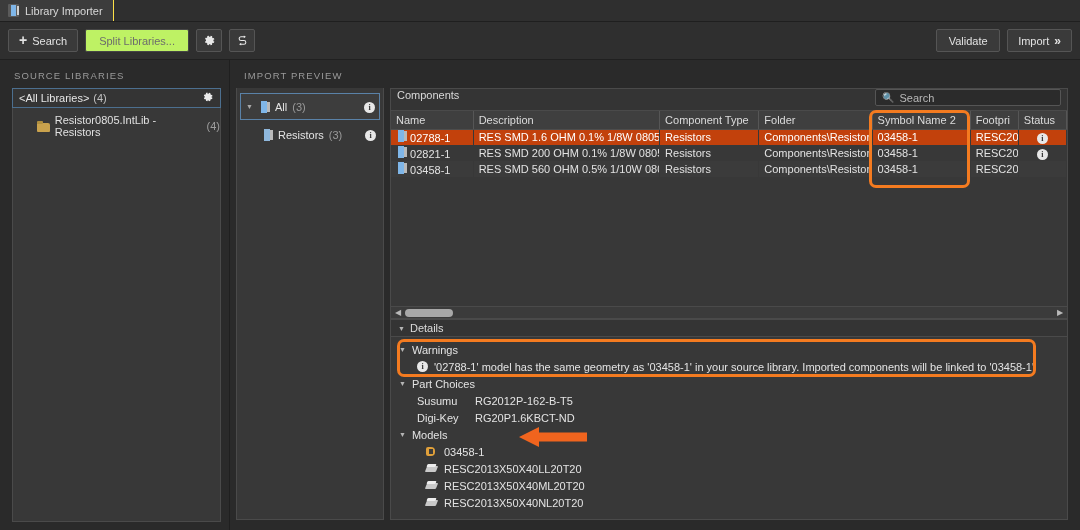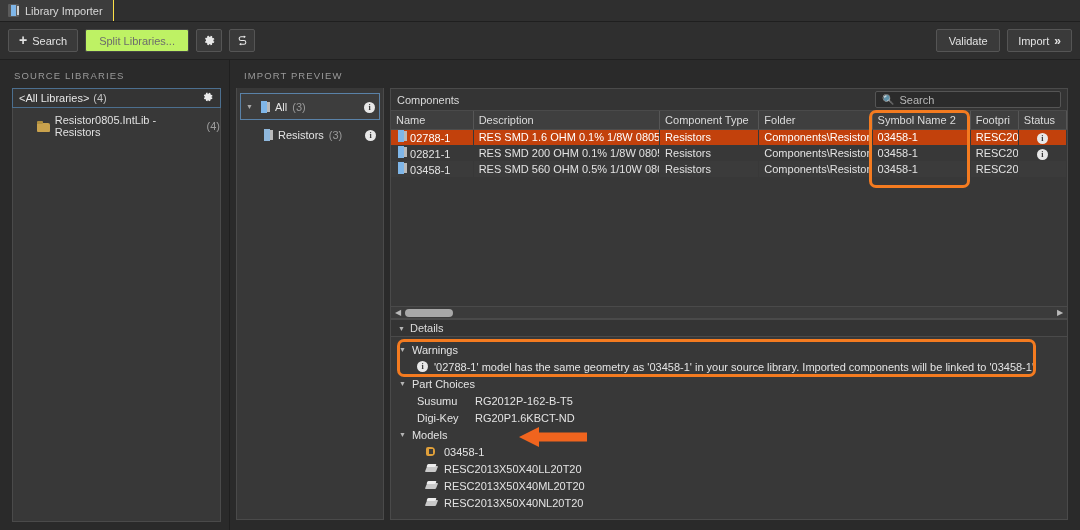--- a/index.html
+++ b/index.html
@@ -174,21 +174,21 @@
   .part-icon::after {
     content: ""; position: absolute; left: 8px; top: 1px; width: 3px; height: 10px;
     background: #b9b9b9;
   }
   .part-icon.grey::before { background: #8fb8dd; }
 
   
   .comp-col { flex: 1; display: flex; flex-direction: column; min-width: 0; }
   .comp-header {
     height: 23px; background: #343434; border: 1px solid #4a4a4a;
-    display: flex; align-items: center; padding: 0 6px;
+    display: flex; align-items: flex-start; padding: 0 6px;
     font-size: 11px; color: #dadada; gap: 39px;
   }
   .search-box {
     margin-left: auto; width: 186px; height: 17px;
     background: #2b2b2b; border: 1px solid #555; border-radius: 2px;
     display: flex; align-items: center; gap: 5px; padding: 0 6px;
     color: #b8b8b8; font-size: 11px;
   }
   .search-glyph { font-size: 10px; color: #cfcfcf; }
 

